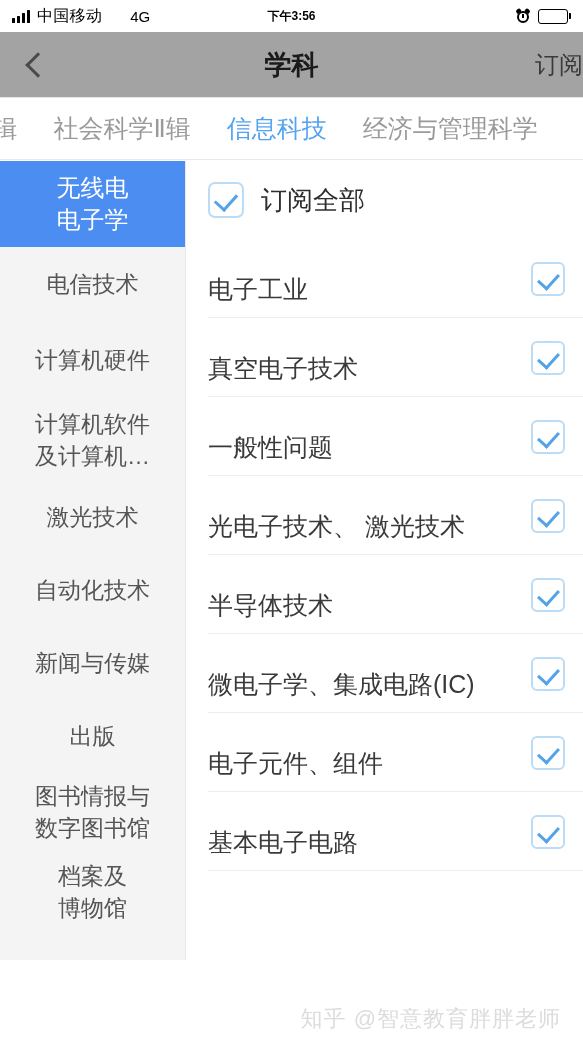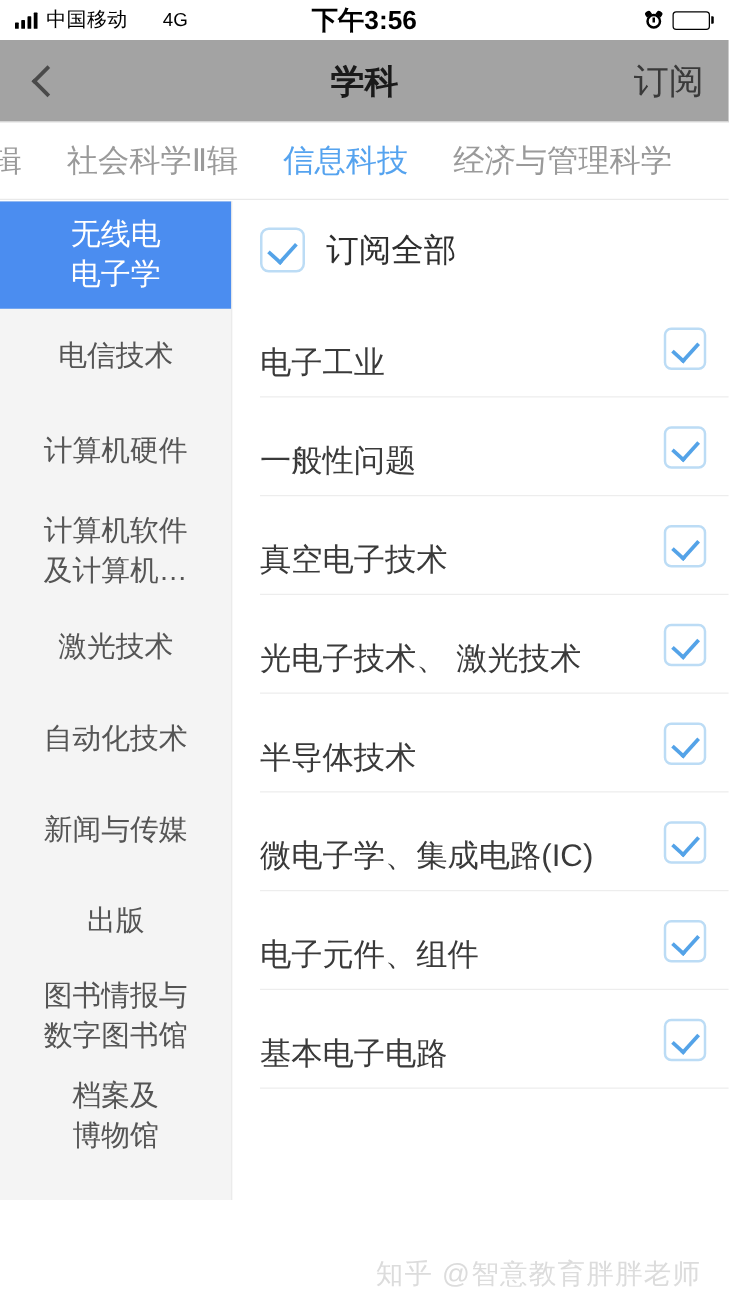--- a/index.html
+++ b/index.html
@@ -20,21 +20,21 @@
   .bars { display:flex; align-items:flex-end; gap:2px; height:13px; }
   .bars i { display:block; width:3px; background:#000; border-radius:0.5px; }
   .bars i:nth-child(1){height:5px;}
   .bars i:nth-child(2){height:7px;}
   .bars i:nth-child(3){height:10px;}
   .bars i:nth-child(4){height:13px;}
   .carrier { font-size:16px; color:#000; letter-spacing:0.3px; }
   .net { font-size:15px; color:#000; margin-left:21px; }
   .sb-center {
     position:absolute; left:0; right:0; text-align:center;
-    font-size:21px; font-weight:bold; color:#000; pointer-events:none;
+    font-size:12px; font-weight:bold; color:#000; pointer-events:none;
   }
   .sb-right {
     margin-left:auto; display:flex; align-items:center; gap:8px; padding-right:12px;
   }
   .alarm { width:14px; height:14px; position:relative; }
   .alarm .face {
     position:absolute; left:1px; top:2px; width:12px; height:12px;
     border:2px solid #000; border-radius:50%;
   }
   .alarm .ear { position:absolute; width:5px; height:4px; background:#000; border-radius:2px 2px 0 0; top:0; }
@@ -61,22 +61,22 @@
   }
   .chev {
     width:18px; height:18px; border-left:3px solid #4a4a4a; border-bottom:3px solid #4a4a4a;
     transform:rotate(45deg); margin-left:6px;
   }
   .nav-title {
     position:absolute; left:0; right:0; text-align:center;
     font-size:27px; font-weight:bold; color:#1a1a1a; pointer-events:none;
   }
   .nav-action {
-    margin-left:auto; padding-right:20px;
-    font-size:28px; color:#3a3a3a;
+    margin-left:auto; 
+    font-size:24px; color:#3a3a3a;
   }
 
   
   .tabstrip {
     position:relative; height:62px; width:100%;
     display:flex; align-items:center; background:#ffffff;
     border-bottom:1px solid #e9e9e9; overflow:hidden;
     white-space:nowrap;
   }
   .tabs-inner { display:flex; align-items:center; margin-left:-58px; }
@@ -257,28 +257,28 @@
 
       <div id="row-list">
           <div class="row">
             <span class="label">电子工业</span>
             <span class="cbox cb">
               <span class="tick"></span>
             </span>
             <span class="sep"></span>
           </div>
           <div class="row">
+            <span class="label">真空电子技术</span>
+            <span class="cbox cb">
+              <span class="tick"></span>
+            </span>
+            <span class="sep"></span>
+          </div>
+          <div class="row">
             <span class="label">一般性问题</span>
-            <span class="cbox cb">
-              <span class="tick"></span>
-            </span>
-            <span class="sep"></span>
-          </div>
-          <div class="row">
-            <span class="label">真空电子技术</span>
             <span class="cbox cb">
               <span class="tick"></span>
             </span>
             <span class="sep"></span>
           </div>
           <div class="row">
             <span class="label">光电子技术、 激光技术</span>
             <span class="cbox cb">
               <span class="tick"></span>
             </span>

